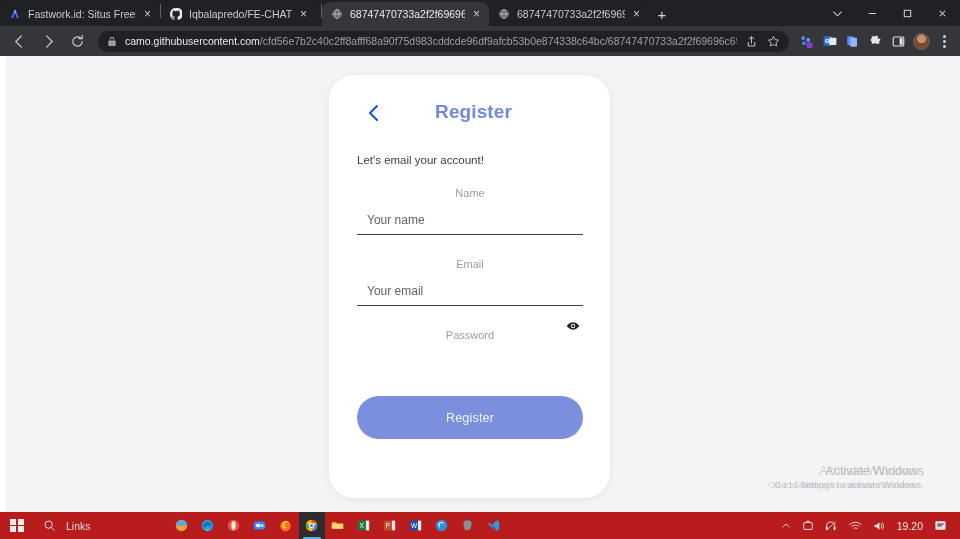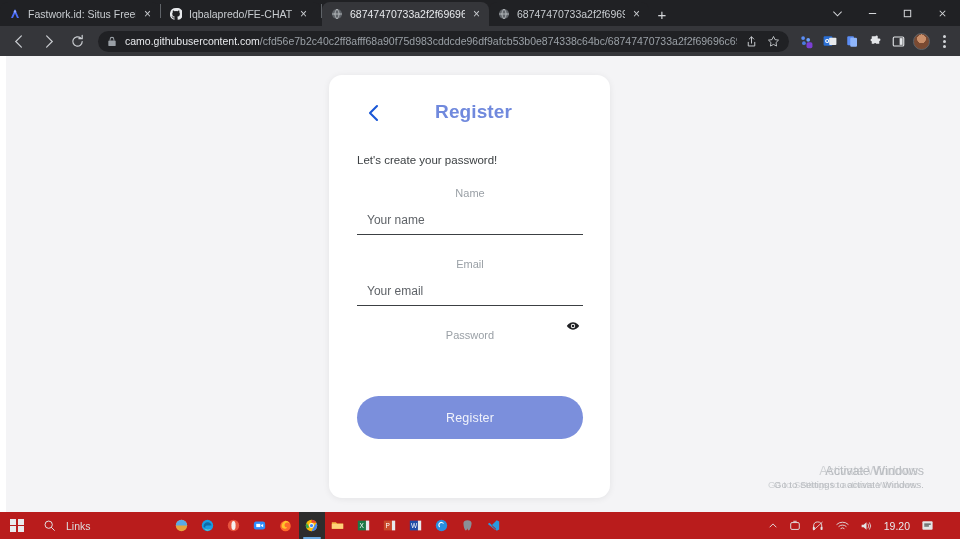--- a/index.html
+++ b/index.html
@@ -98,21 +98,21 @@
     background: #ffffff;
   }
   .page {
     position: absolute; left: 6px; top: 0; width: 954px; height: 456px;
     background: #f4f4f6;
   }
   .card {
     position: absolute; left: 323px; top: 19px;
     width: 281px; height: 423px;
     background: #ffffff;
-    border-radius: 13px;
+    border-radius: 25px;
     box-shadow: 0 1px 7px rgba(0,0,0,0.07);
     padding-left: 8px;
   }
   .card-header {
     position: relative; height: 72px;
     display: flex; align-items: center;
   }
   .back-btn {
     position: absolute; left: 26px; top: 27px;
     width: 20px; height: 22px;
@@ -191,21 +191,21 @@
   .tb-app {
     width: 26px; height: 27px; display: flex; align-items: center; justify-content: center;
     position: relative;
   }
   .tb-app.running::after {
     content: ""; position: absolute; bottom: 0; left: 4px; right: 4px; height: 2px;
     background: #6aa9e0; border-radius: 1px;
   }
   .tb-app.running { background: #2d2d2d; }
   .tray {
-    margin-left: auto; display: flex; align-items: center; padding-right: 21px; gap: 1px;
+    margin-left: auto; display: flex; align-items: center; padding-right: 8px; gap: 1px;
   }
   .tray-item { height: 27px; display: flex; align-items: center; justify-content: center; padding: 0 5px; color: #e3e5e6; }
   .clock { font-size: 10.5px; color: #e8eaed; padding: 0 5px; }
   .ico-sq { width: 13px; height: 13px; display: block; }
 </style>
 </head>
 <body>
 
 <div class="screen">
 
@@ -375,21 +375,21 @@
 
         <div class="card-header">
           <div class="back-btn">
             <svg width="13" height="18" viewBox="0 0 13 18">
                 <path d="M10 2L3 9l7 7" stroke="#1a57d6" stroke-width="2.1" fill="none" stroke-linecap="round" stroke-linejoin="round"></path>
               </svg>
           </div>
           <div class="card-title">Register</div>
         </div>
 
-        <div class="subtitle">Let's create your password!</div>
+        <div class="subtitle">Let's email your account!</div>
 
         <div class="form">
 
           <div class="field">
             <span class="field-label">Name</span>
             <input class="field-input" type="text" placeholder="Your name" style="">
           </div>
 
           <div class="field">
             <span class="field-label">Email</span>

